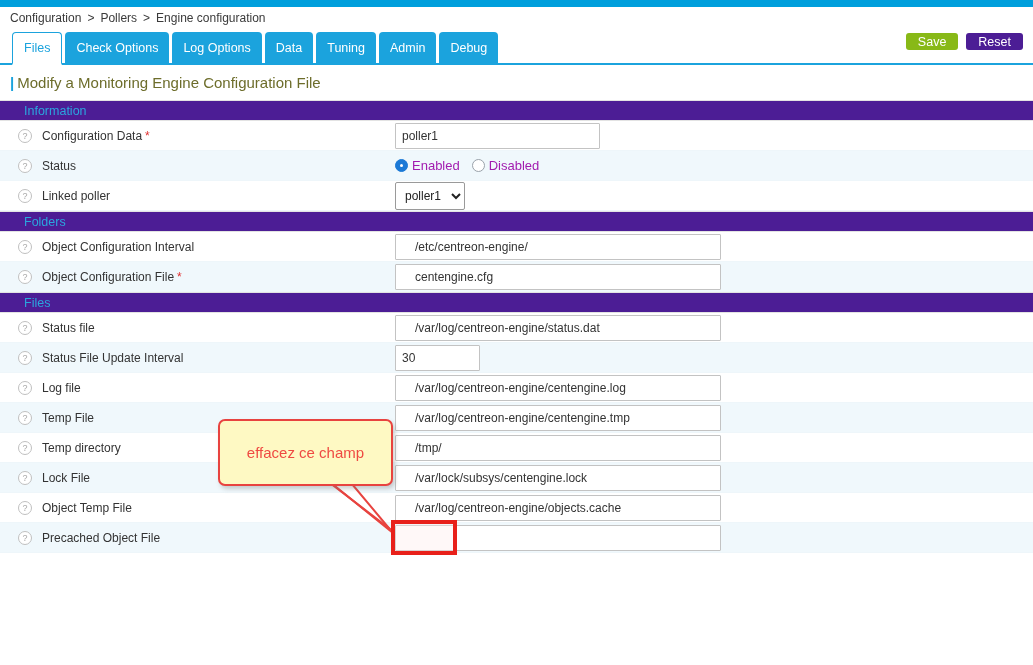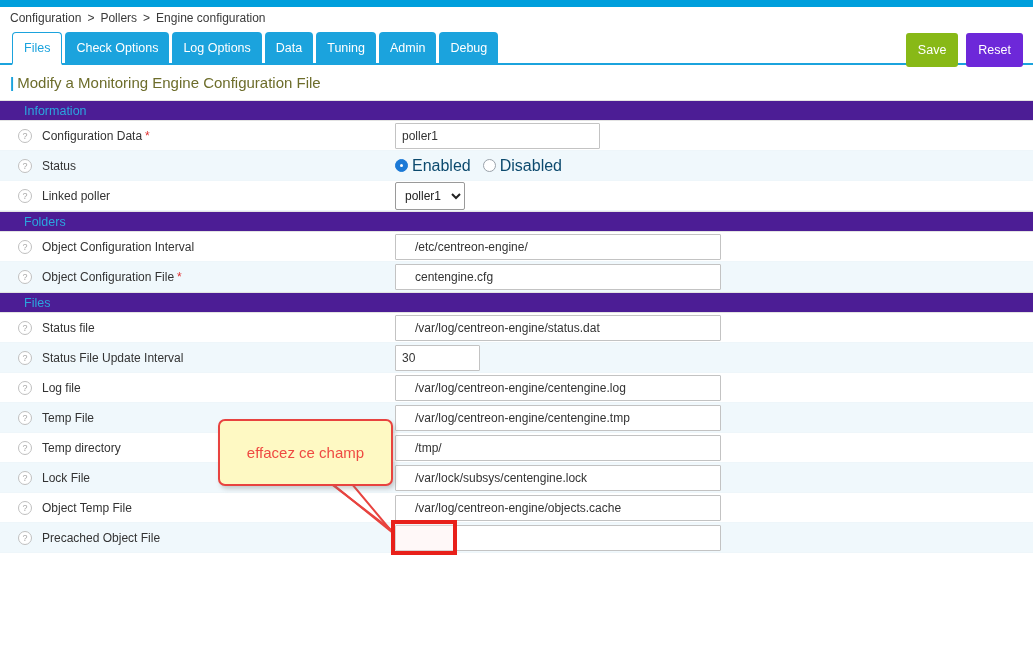--- a/index.html
+++ b/index.html
@@ -67,33 +67,33 @@
     position: relative;
     z-index: 3;
   }
 
   
   .actions {
     position: absolute; right: 10px; top: 33px;
     display: flex; gap: 8px;
   }
   .btn {
-    height: 34px;
+    height: 17px;
     min-width: 51px;
     padding: 0 12px;
     display: flex; align-items: center; justify-content: center;
     font-size: 12.5px;
     color: #ffffff;
     border: none;
     border-radius: 3px;
     cursor: pointer;
     font-family: "Liberation Sans", sans-serif;
   }
   .btn-save { background: #88b917; }
-  .btn-reset { background: #6d28d9; }
+  .btn-reset { background: #4c1d95; }
 
   
   .page-title {
     position: absolute; left: 10px; top: 74px;
     font-size: 15px;
     color: #6d6d2b;
     white-space: nowrap;
   }
   .page-title .bar { color: #1ba3dd; font-weight: bold; padding-right: 3px; }
 
@@ -153,21 +153,21 @@
     padding: 0 6px;
     font-family: "Liberation Sans", sans-serif;
     border-radius: 1px;
     outline: none;
   }
   input.w-long { width: 326px; padding-left: 19px; }
   input.w-mid  { width: 205px; }
   input.w-short{ width: 85px; }
 
   
-  .radio-grp { display: flex; align-items: center; font-size: 16px; color: #0c4a6e; }
+  .radio-grp { display: flex; align-items: center; font-size: 13px; color: #a21caf; }
   .radio {
     width: 13px; height: 13px;
     border-radius: 50%;
     border: 1px solid #9aa2aa;
     background: #ffffff;
     margin-right: 4px;
     display: inline-block;
     position: relative;
     cursor: pointer;
   }

